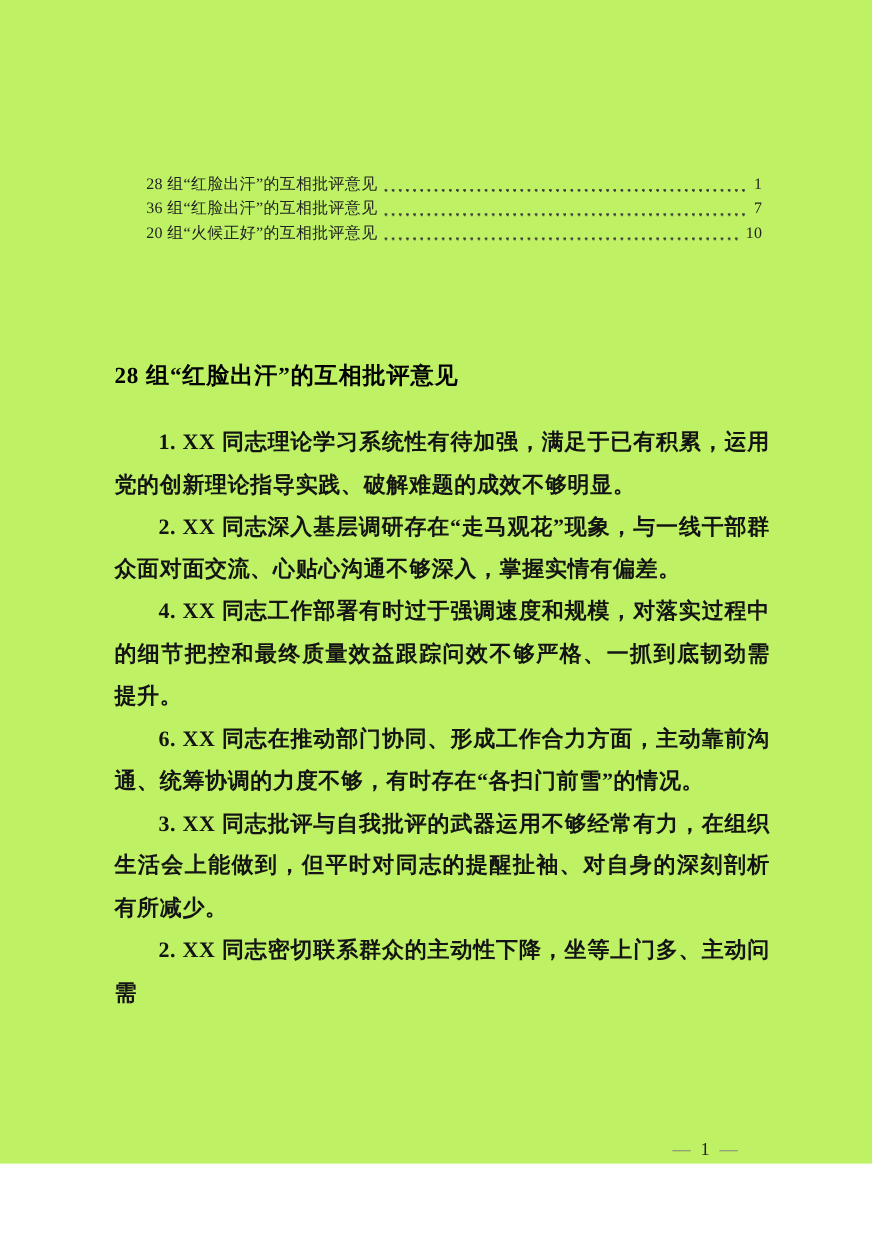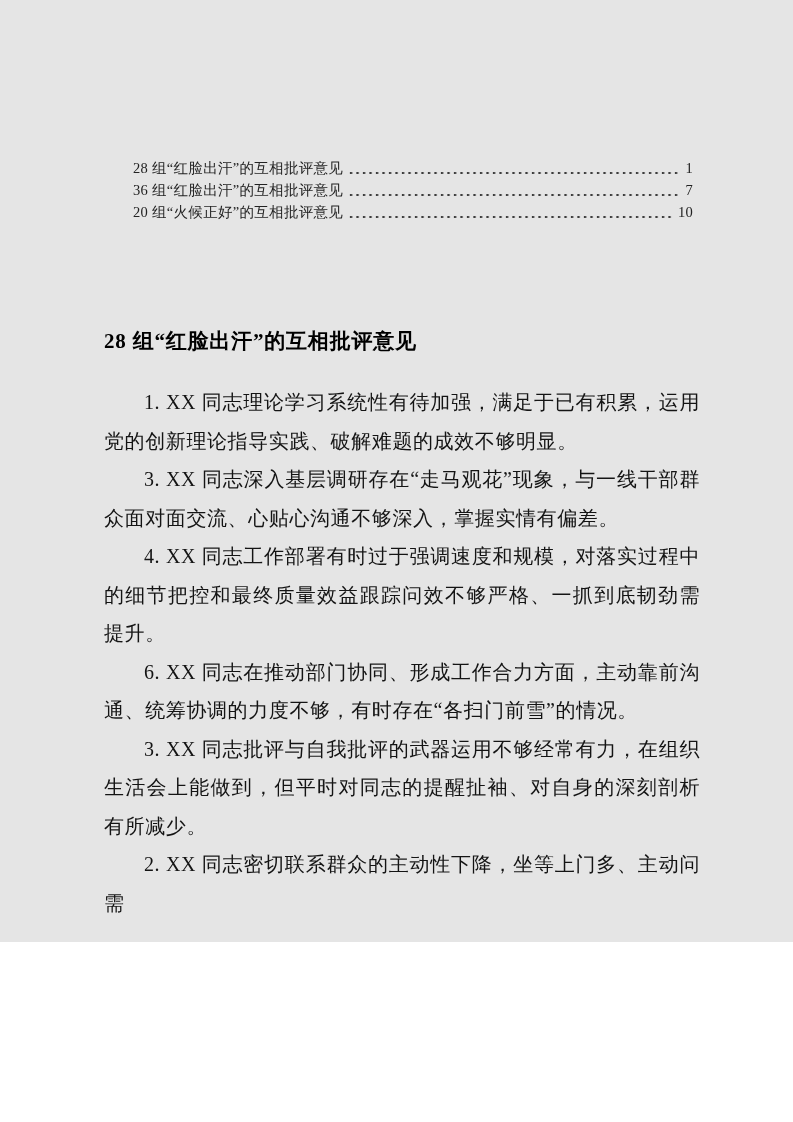--- a/index.html
+++ b/index.html
@@ -1,20 +1,20 @@
 <!DOCTYPE html>
 <html><head>
 <meta charset="utf-8">
 <style>
   html, body { margin: 0; padding: 0; background: #ffffff; }
   .page {
     position: relative;
     width: 793px;
-    height: 942px;
-    background: #e5e5e5;
+    height: 1058px;
+    background: #bef264;
     overflow: hidden;
     font-family: "Liberation Serif", "DejaVu Serif", serif;
     color: #1a1a1a;
   }
 
   
   .toc {
     position: absolute;
     left: 133px;
     top: 157px;
@@ -63,20 +63,21 @@
     width: 596px;
     font-size: 20px;
     line-height: 38.5px;
     letter-spacing: 0.6px;
     text-align: justify;
     color: #141414;
   }
   .body-text p {
     margin: 0;
     text-indent: 2em;
+    font-weight: bold;
   }
   .body-text p.cont-next-page {
     
     text-align-last: justify;
   }
 
   
   .footer {
     position: absolute;
     top: 1035px;
@@ -111,21 +112,21 @@
       <span class="toc-title">20 组“火候正好”的互相批评意见</span>
       <span class="toc-dots"></span>
       <span class="toc-page">10</span>
     </div>
   </nav>
 
   <h1 class="heading">28 组“红脸出汗”的互相批评意见</h1>
 
   <div class="body-text">
     <p>1. XX 同志理论学习系统性有待加强，满足于已有积累，运用党的创新理论指导实践、破解难题的成效不够明显。</p>
-    <p>3. XX 同志深入基层调研存在“走马观花”现象，与一线干部群众面对面交流、心贴心沟通不够深入，掌握实情有偏差。</p>
+    <p>2. XX 同志深入基层调研存在“走马观花”现象，与一线干部群众面对面交流、心贴心沟通不够深入，掌握实情有偏差。</p>
     <p>4. XX 同志工作部署有时过于强调速度和规模，对落实过程中的细节把控和最终质量效益跟踪问效不够严格、一抓到底韧劲需提升。</p>
     <p>6. XX 同志在推动部门协同、形成工作合力方面，主动靠前沟通、统筹协调的力度不够，有时存在“各扫门前雪”的情况。</p>
     <p>3. XX 同志批评与自我批评的武器运用不够经常有力，在组织生活会上能做到，但平时对同志的提醒扯袖、对自身的深刻剖析有所减少。</p>
     <p class="cont-next-page">2. XX 同志密切联系群众的主动性下降，坐等上门多、主动问需</p>
   </div>
 
   <div class="footer">
     <span class="dash">—</span>
     <span class="num">1</span>
     <span class="dash">—</span>

